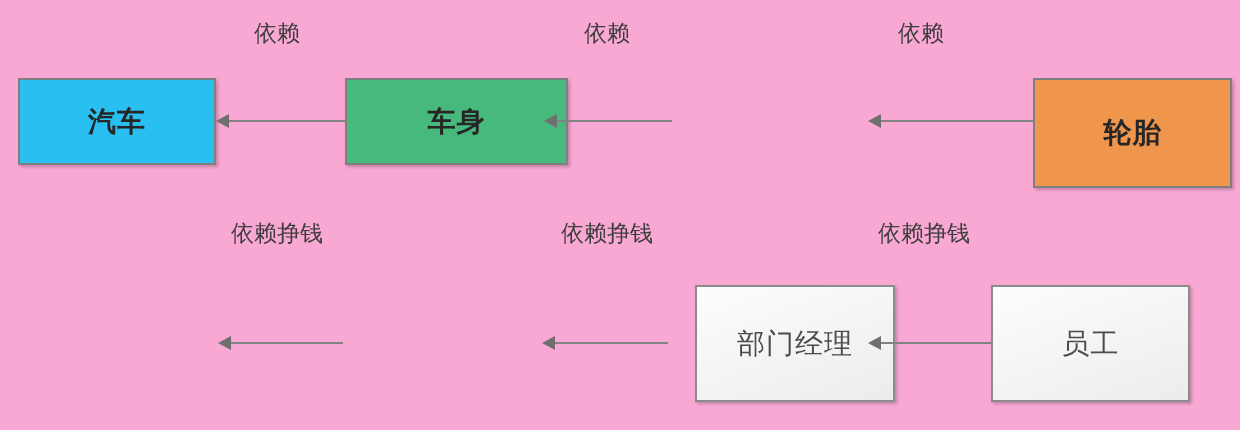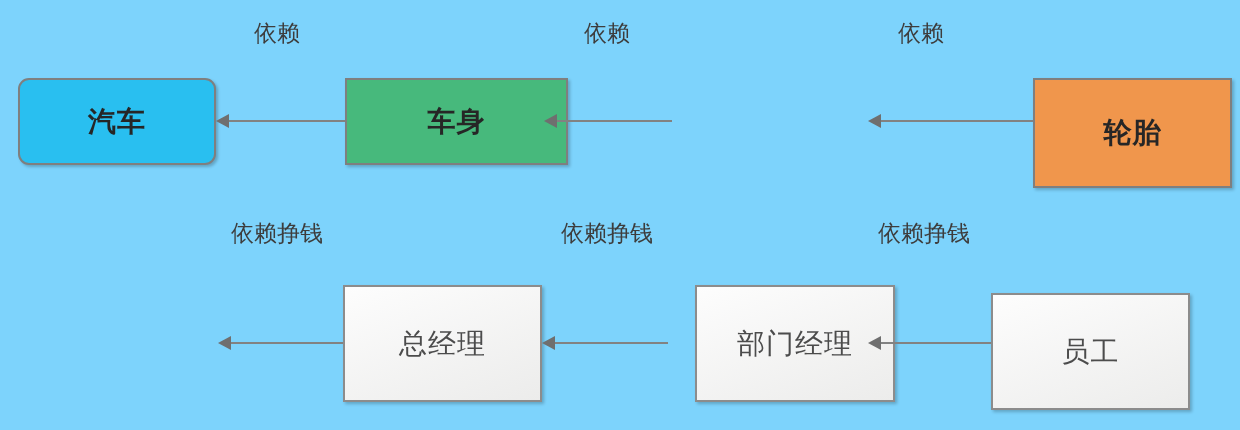--- a/index.html
+++ b/index.html
@@ -1,17 +1,17 @@
 <!DOCTYPE html>
 <html><head>
 <meta charset="utf-8">
 <style>
   html, body { margin:0; padding:0; background:#ffffff; }
   .canvas {
-    position:relative; width:1240px; height:430px; background:#7dd3fc;
+    position:relative; width:1240px; height:430px; background:#f9a8d4;
     font-family:"Liberation Sans", sans-serif; overflow:hidden;
   }
   .node {
     position:absolute; display:flex; align-items:center; justify-content:center;
     border:2px solid #7f7f7f; box-sizing:border-box;
     box-shadow:2px 2px 3px rgba(0,0,0,0.22);
   }
   .node-colored { font-weight:bold; font-size:28px; color:#262626; }
   .node-plain {
     background:linear-gradient(160deg, #fdfdfd 0%, #ececeb 100%);
@@ -32,21 +32,21 @@
 </style>
 </head>
 <body>
 
 <div class="canvas">
 
   <div class="edge-label" style="left:277px; top:20px;">依赖</div>
   <div class="edge-label" style="left:607px; top:20px;">依赖</div>
   <div class="edge-label" style="left:921px; top:20px;">依赖</div>
 
-  <div class="node node-colored" style="left: 18px; top: 78px; width: 198px; height: 87px; background: rgb(41, 191, 240); border-radius: 11px;">
+  <div class="node node-colored" style="left: 18px; top: 78px; width: 198px; height: 87px; background: rgb(41, 191, 240);">
     <span class="node-label">汽车</span>
   </div>
   <div class="node node-colored" style="left: 345px; top: 78px; width: 223px; height: 87px; background: rgb(71, 185, 124);">
     <span class="node-label">车身</span>
   </div>
   <div class="node node-colored" style="left: 1033px; top: 78px; width: 199px; height: 110px; background: rgb(240, 150, 76);">
     <span class="node-label">轮胎</span>
   </div>
 
   <div class="arrow" style="left:216px; top:121px; width:129px;">
@@ -59,27 +59,24 @@
   </div>
   <div class="arrow" style="left:868px; top:121px; width:165px;">
     <span class="arrow-line"></span>
     <span class="arrow-head"></span>
   </div>
 
   <div class="edge-label" style="left:277px; top:220px;">依赖挣钱</div>
   <div class="edge-label" style="left:607px; top:220px;">依赖挣钱</div>
   <div class="edge-label" style="left:924px; top:220px;">依赖挣钱</div>
 
-  <div class="node node-plain" style="left:343px; top:285px; width:199px; height:117px;">
-    <span class="node-label">总经理</span>
-  </div>
   <div class="node node-plain" style="left:668px; top:285px; width:200px; height:117px;margin-left:27px;">
     <span class="node-label">部门经理</span>
   </div>
-  <div class="node node-plain" style="left:991px; top:285px; width:199px; height:117px;margin-top:8px;">
+  <div class="node node-plain" style="left:991px; top:285px; width:199px; height:117px;">
     <span class="node-label">员工</span>
   </div>
 
   <div class="arrow" style="left:218px; top:343px; width:125px;">
     <span class="arrow-line"></span>
     <span class="arrow-head"></span>
   </div>
   <div class="arrow" style="left:542px; top:343px; width:126px;">
     <span class="arrow-line"></span>
     <span class="arrow-head"></span>

